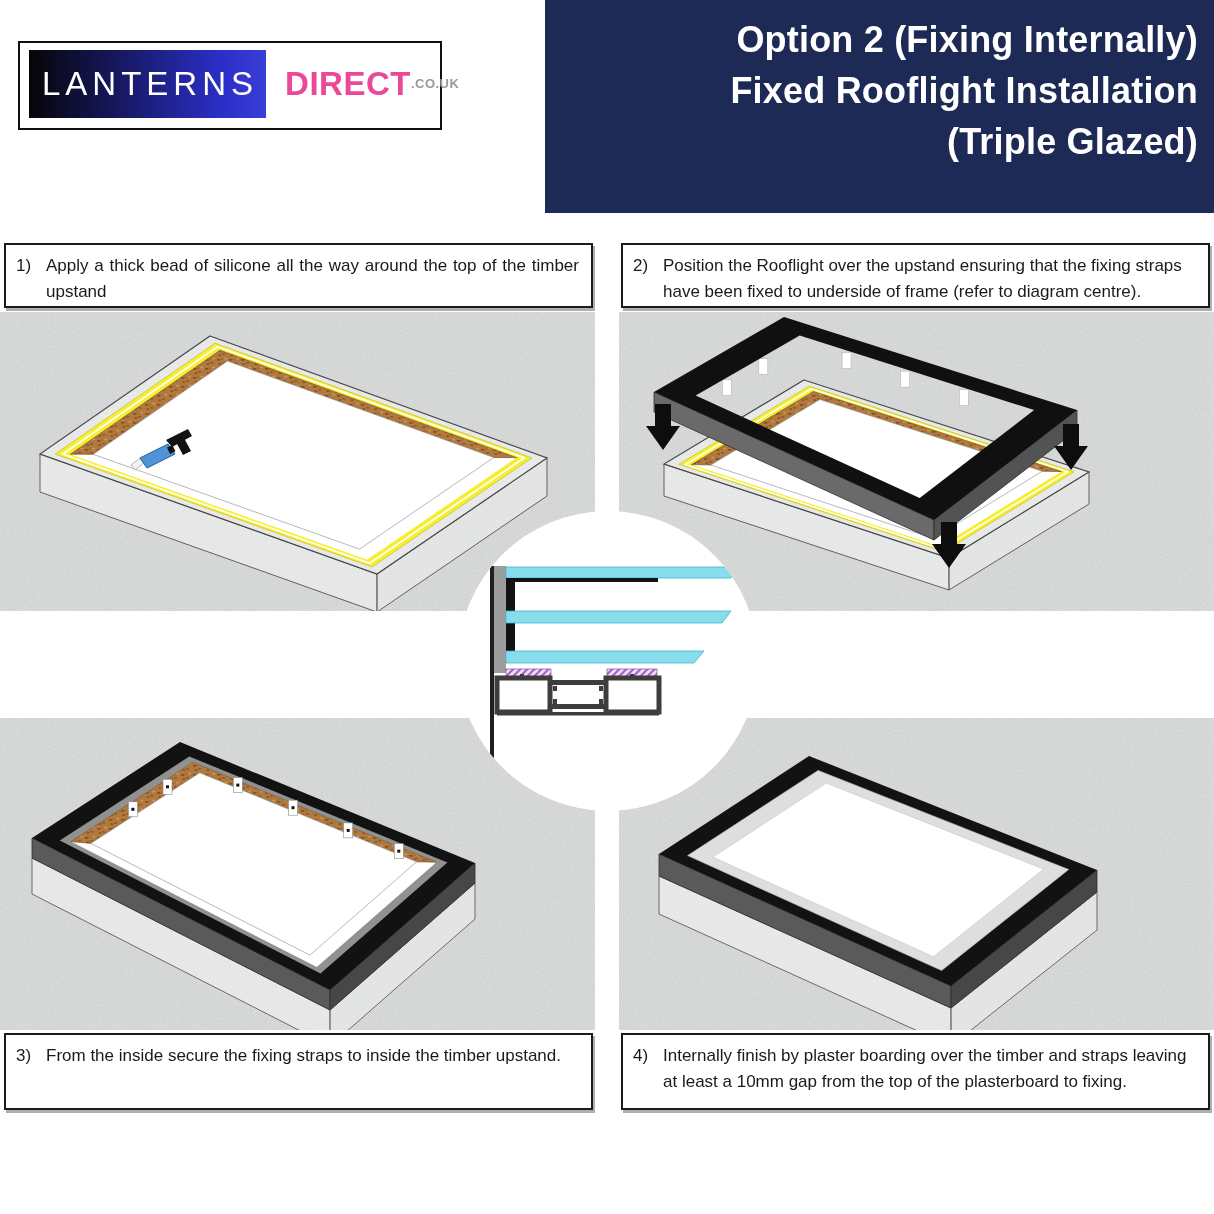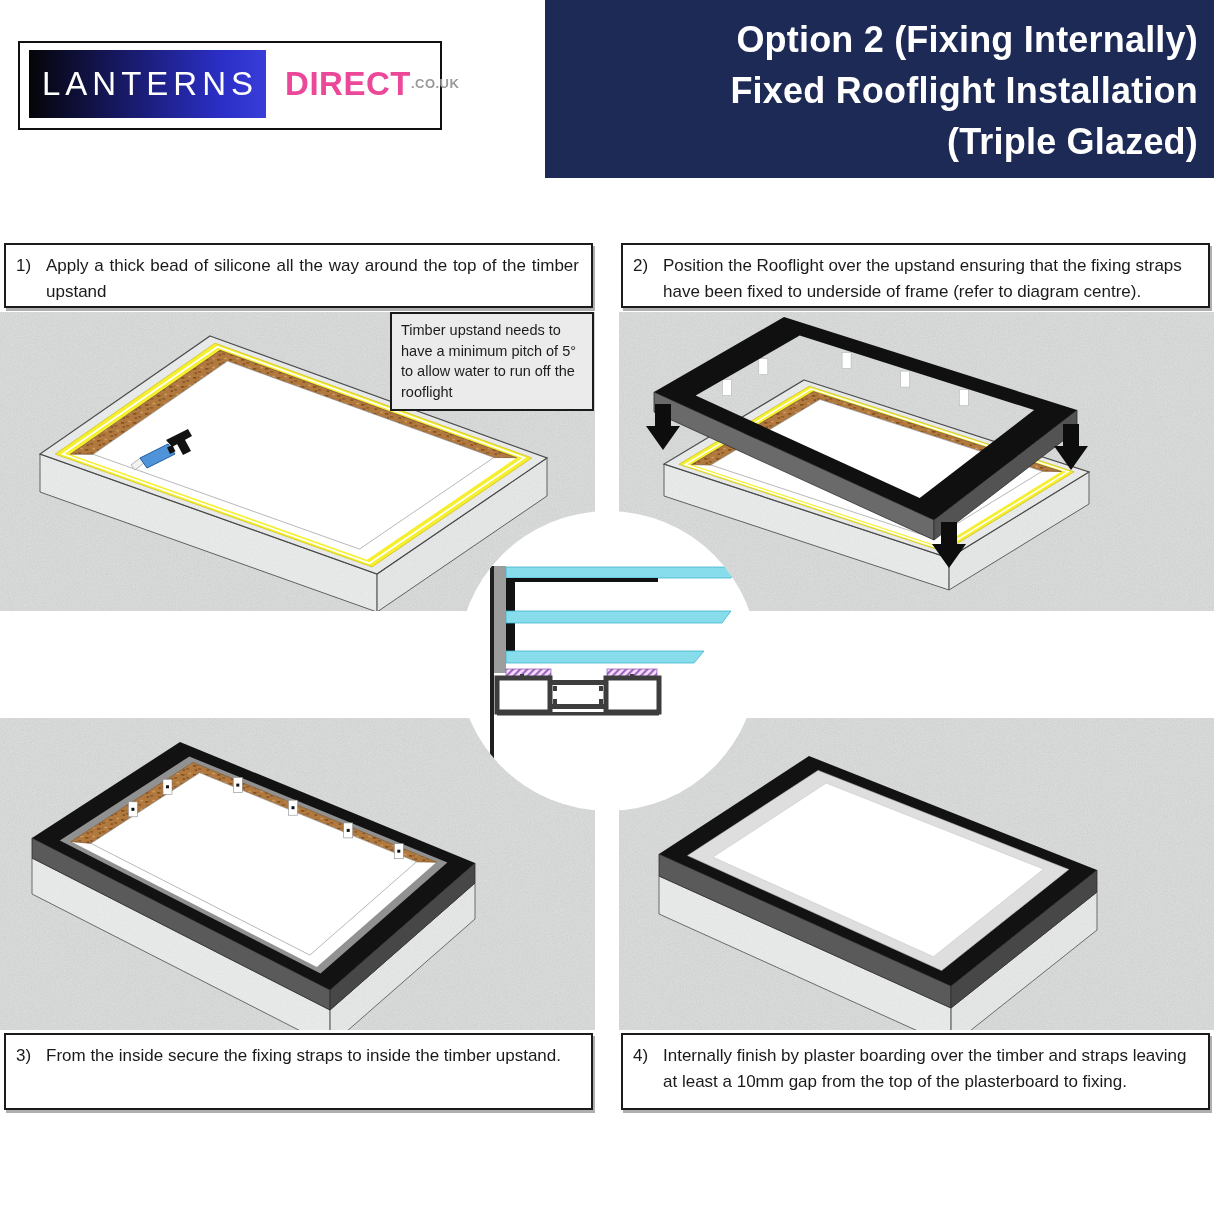--- a/index.html
+++ b/index.html
@@ -7,21 +7,21 @@
         font-family:"Liberation Sans",sans-serif;overflow:hidden;}
 
   
   .logo{position:absolute;left:18px;top:41px;width:424px;height:89px;
         border:2.5px solid #101010;background:#fff;display:flex;align-items:center;
         padding:0 10px 4px 9px;box-sizing:border-box;}
   .logo-grad{background:linear-gradient(90deg,#050508,#2b2fc8 82%,#3a3ed8);
         color:#fff;font-size:33px;letter-spacing:5px;padding:15px 8px 15px 13px;font-weight:400;white-space:nowrap;}
   .logo-direct{font-size:33px;font-weight:800;color:#ec4899;margin-left:19px;letter-spacing:.5px;white-space:nowrap;}
   .logo-tld{font-size:13px;font-weight:700;color:#9a9a9a;letter-spacing:.5px;}
-  .banner{position:absolute;left:545px;top:0;width:669px;height:178px;background:#1d2a56;
+  .banner{position:absolute;left:545px;top:0;width:669px;height:213px;background:#1d2a56;
         color:#fff;text-align:right;box-sizing:border-box;padding:14px 16px 0 12px;}
   .banner div{font-size:36px;font-weight:700;line-height:51px;letter-spacing:.2px;}
 
   
   .stepbox{position:absolute;background:#fff;border:2px solid #1b1b1b;
         box-shadow:2px 3px 0 rgba(110,110,110,.55);box-sizing:border-box;
         display:flex;padding:8px 12px 6px 10px;color:#1a1a1a;font-size:17px;line-height:26px;z-index:2;}
   .stepnum{flex:0 0 30px;}
   .steptext{flex:1;}
   .just{text-align:justify;}
@@ -93,23 +93,20 @@
   </div>
   <div class="stepbox" id="box3">
     <span class="stepnum">3)</span>
     <span class="steptext">From the inside secure the fixing straps to inside the timber upstand.</span>
   </div>
   <div class="stepbox" id="box4">
     <span class="stepnum">4)</span>
     <span class="steptext">Internally finish by plaster boarding over the timber and straps leaving at least a 10mm gap from the top of the plasterboard to fixing.</span>
   </div>
 
-  <div class="notebox">
-    <span>Timber upstand needs to have a minimum pitch of 5° to allow water to run off the rooflight</span>
-  </div>
 
   <svg id="img1" class="panelimg" width="595" height="299">
     <rect width="595" height="299" fill="#e0e2e1"></rect>
     <rect width="595" height="299" filter="url(#grain)" opacity="0.52"></rect>
     <g>
       <polygon points="40,142 377,262 377,300 40,180" fill="rgba(255,255,255,0.42)" stroke="#606060" stroke-width="1"></polygon>
       <polygon points="377,262 547,146 547,184 377,300" fill="rgba(255,255,255,0.34)" stroke="#606060" stroke-width="1"></polygon>
       <polygon points="210,24 547,146 377,262 40,142" fill="rgba(255,255,255,0.45)" stroke="#4a4a4a" stroke-width="1.2"></polygon>
       <polygon points="215,31.2 531.8,145.9 372,254.9 55.2,142.1" fill="#f6ef2f" stroke="#cfc41c" stroke-width="0.8"></polygon>
       <polygon points="217.5,34.7 524.2,145.8 369.5,251.3 62.8,142.1" fill="none" stroke="#ffffff" stroke-width="1.7"></polygon>

